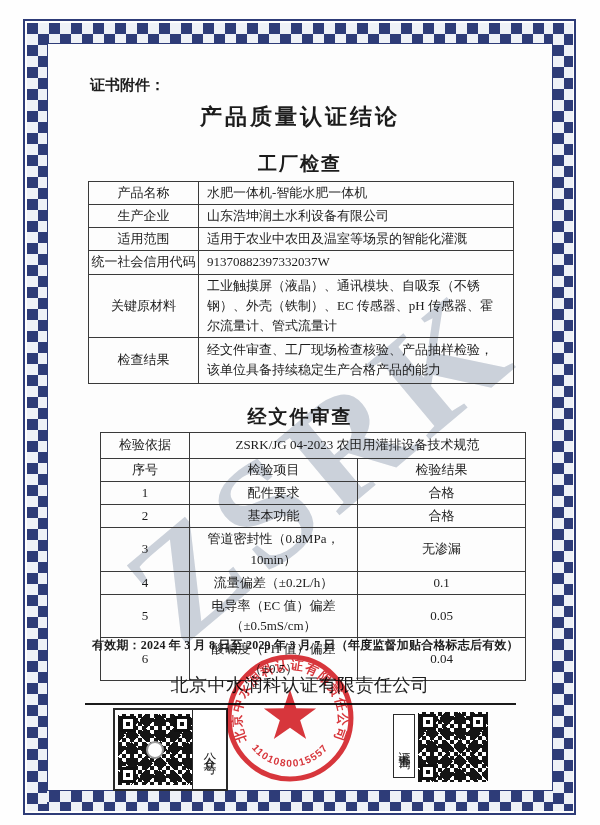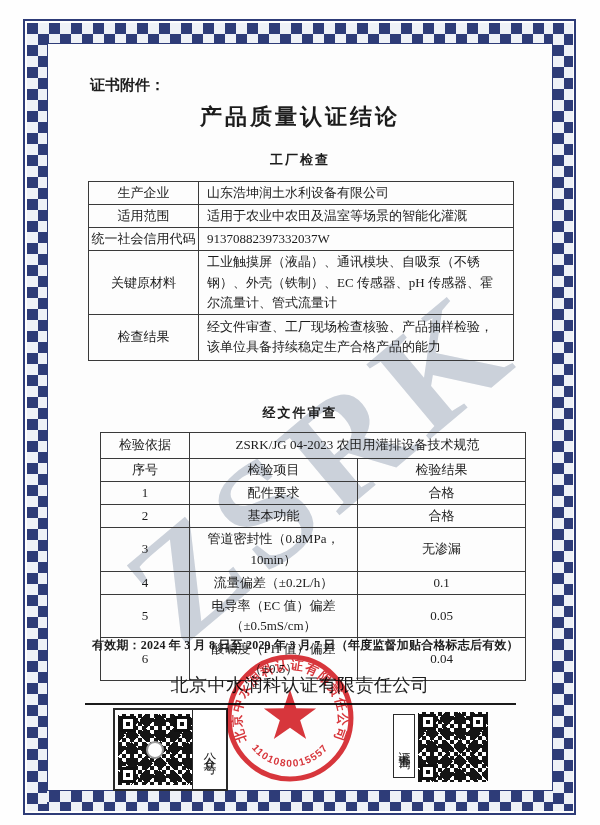--- a/index.html
+++ b/index.html
@@ -26,21 +26,21 @@
     letter-spacing:10px; color:rgba(128,143,164,0.40);
     transform:rotate(-40deg); transform-origin:50% 50%; z-index:1; pointer-events:none;
     font-family:"Liberation Serif","DejaVu Serif",serif; }
 
   .content { position:absolute; inset:0; z-index:2; }
 
   .attach-label { position:absolute; left:90px; top:76px; font-size:15px; font-weight:700; }
   .doc-title { position:absolute; left:0; top:102px; width:100%; text-align:center;
     font-size:22px; font-weight:700; letter-spacing:3px;
     font-family:"Liberation Sans","DejaVu Sans",sans-serif; }
-  .section-heading { position:absolute; width:100%; text-align:center; font-size:13px; font-weight:700; letter-spacing:2px; }
+  .section-heading { position:absolute; width:100%; text-align:center; font-size:19px; font-weight:700; letter-spacing:2px; }
   .sec1 { top:151px; } .sec2 { top:404px; }
 
   table { border-collapse:collapse; table-layout:fixed; width:426px; font-size:13px; }
   td,th { border:1px solid #3a3a3a; padding:1px 8px; font-weight:400; vertical-align:middle; line-height:1.55; }
   .t1 { position:absolute; left:88px; top:181px; }
   .t1 .lbl { width:110px; text-align:center; padding:1px 2px; }
   .t1 .val { text-align:left; }
   .t2 { position:absolute; left:100px; top:432px; }
   .t2 .c1 { width:89px; text-align:center; }
   .t2 .c2 { width:230px; text-align:center; }
@@ -93,20 +93,24 @@
   <div class="watermark">ZSRK</div>
 
   <div class="content">
     <div class="attach-label">证书附件：</div>
     <div class="doc-title">产品质量认证结论</div>
 
     <div class="section-heading sec1">工厂检查</div>
 
     <table class="t1">
       <tbody>
+          <tr class="h24">
+        <td class="lbl">产品名称</td>
+        <td class="val">水肥一体机-智能水肥一体机</td>
+      </tr>
       <tr class="h24">
         <td class="lbl">生产企业</td>
         <td class="val">山东浩坤润土水利设备有限公司</td>
       </tr>
       <tr class="h24">
         <td class="lbl">适用范围</td>
         <td class="val">适用于农业中农田及温室等场景的智能化灌溉</td>
       </tr>
       <tr class="h24">
         <td class="lbl">统一社会信用代码</td>

